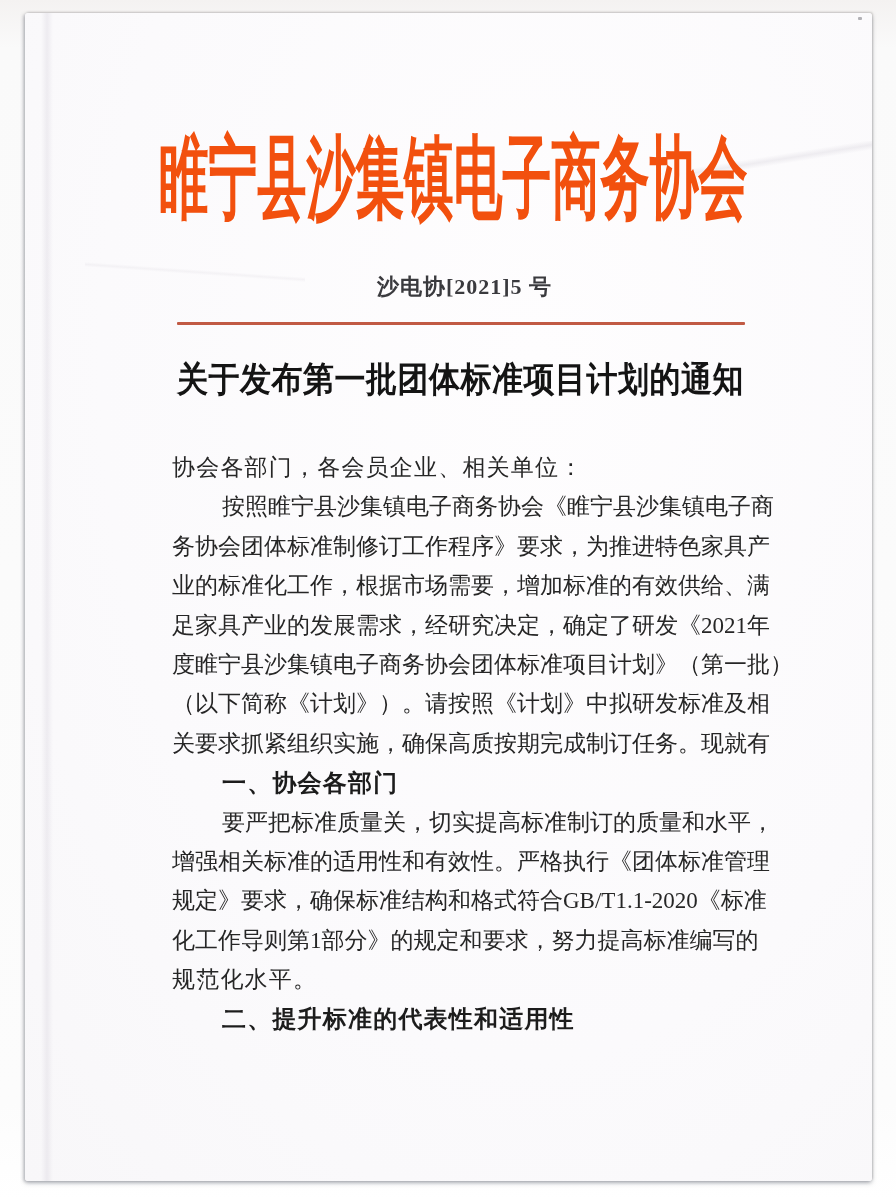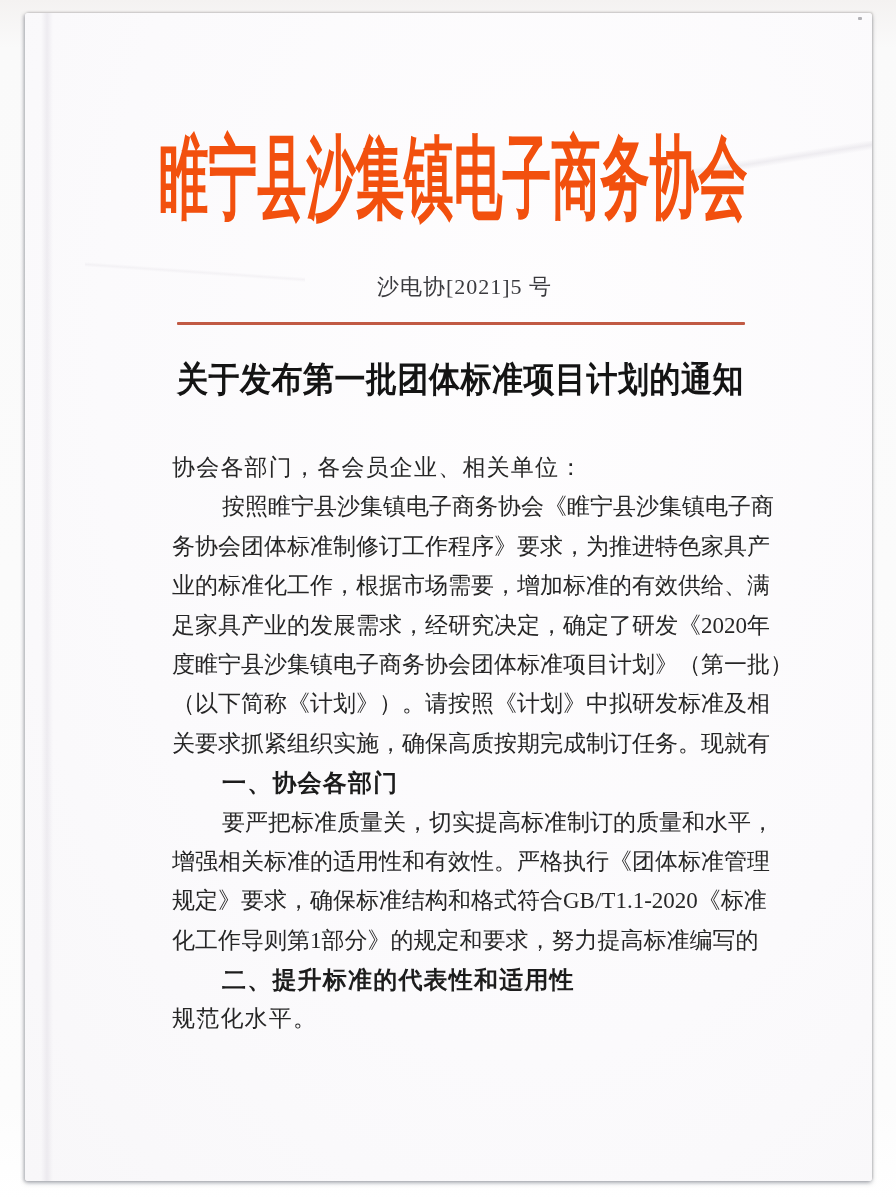--- a/index.html
+++ b/index.html
@@ -60,20 +60,21 @@
   .doc-number {
     position: absolute;
     left: 0; right: 0; top: 259px;
     height: 30px; line-height: 30px;
     text-align: center;
     font-size: 22px;
     letter-spacing: 1px;
     color: #3a3a3e;
     transform: translateX(16px);
     white-space: nowrap;
+    font-weight: bold;
   }
   .red-rule {
     position: absolute;
     left: 152px; top: 309px;
     width: 568px; height: 3px;
     background: var(--rule-red, #c15a44);
     border-radius: 1px;
   }
   .doc-title {
     position: absolute;
@@ -235,21 +236,21 @@
           <span>究</span>
           <span>决</span>
           <span>定</span>
           <span>，</span>
           <span>确</span>
           <span>定</span>
           <span>了</span>
           <span>研</span>
           <span>发</span>
           <span>《</span>
-          <span>2020</span>
+          <span>2021</span>
           <span>年</span>
         </div>
         <div class="line fill">
           <span>度</span>
           <span>睢</span>
           <span>宁</span>
           <span>县</span>
           <span>沙</span>
           <span>集</span>
           <span>镇</span>
@@ -429,17 +430,17 @@
           <span>努</span>
           <span>力</span>
           <span>提</span>
           <span>高</span>
           <span>标</span>
           <span>准</span>
           <span>编</span>
           <span>写</span>
           <span>的</span>
         </div>
+        <div class="line">规范化水平。</div>
         <div class="line indent bold">二、提升标准的代表性和适用性</div>
-        <div class="line">规范化水平。</div>
       </div>
   </div>
 </div>
 
 </body></html>

